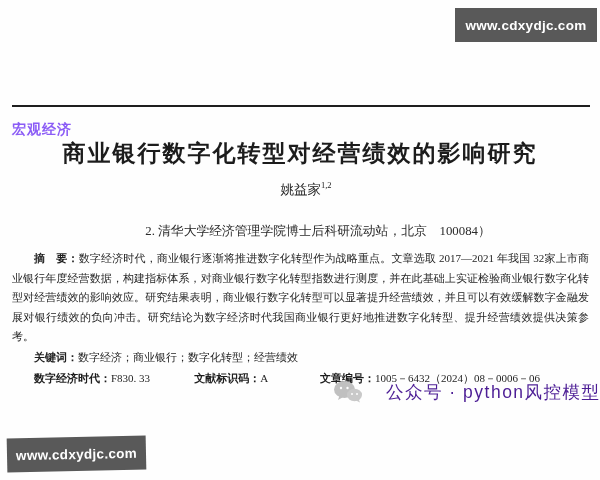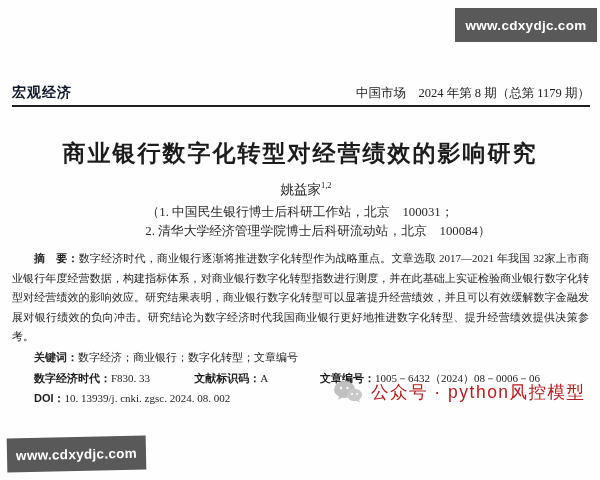--- a/index.html
+++ b/index.html
@@ -28,21 +28,21 @@
   .stamp-tr { left: 455px; top: 8px; width: 142px; height: 34px; }
   .stamp-bl { left: 7px; top: 437px; width: 139px; height: 34px; transform: rotate(-1.2deg); }
 
   
   .header-row {
     position: absolute; left: 12px; right: 10px; top: 84px;
     display: flex; justify-content: space-between; align-items: baseline;
   }
   .section-label {
     font-family: Liberation Mono, monospace;
-    font-weight: bold; font-size: 14px; color: #0f172a; letter-spacing: 1px;
+    font-weight: bold; font-size: 14px; color: #8b5cf6; letter-spacing: 1px; margin-top: 37px;
   }
   .issue-info { font-size: 12.5px; color: #222; }
   .header-rule {
     position: absolute; left: 12px; right: 10px; top: 105px;
     height: 2px; background: #1e1e1e;
   }
 
   
   .title {
     position: absolute; left: 0; right: 0; top: 138px;
@@ -70,59 +70,56 @@
     font-weight: bold; color: #1e1e1e;
   }
   .abstract-p { text-indent: 2em; }
   .kw-p, .meta-p, .doi-p { text-indent: 2em; margin-top: 1px; text-align: left; }
   .meta-p .seg-gap-1 { margin-right: 44px; text-align: center; }
   .meta-p .seg-gap-2 { margin-right: 52px; }
 
   
   .wm-wechat {
     position: absolute; left: 333px; top: 380px;
-    display: flex; align-items: flex-start; gap: 8px;
-    color: #b91c1c;
+    display: flex; align-items: flex-start; gap: 23px;
+    color: #4c1d95;
     font-family: "Liberation Sans", "DejaVu Sans", sans-serif;
     font-size: 17.5px; letter-spacing: 1.5px;
     pointer-events: none; z-index: 3; white-space: nowrap;
   }
   .wm-wechat svg { display: block; }
 </style>
 </head>
 <body>
 
 <div class="page">
 
   <div class="stamp stamp-tr">www.cdxydjc.com</div>
 
   <div class="header-row">
     <span class="section-label">宏观经济</span>
-    <span class="issue-info">中国市场　2024 年第 8 期（总第 1179 期）</span>
   </div>
   <div class="header-rule"></div>
 
   <h1 class="title">商业银行数字化转型对经营绩效的影响研究</h1>
 
   <div class="author-line">
     <span>姚益家</span><sup>1,2</sup>
   </div>
 
-  <div class="affil affil-1">（1. 中国民生银行博士后科研工作站，北京　100031；</div>
   <div class="affil affil-2">2. 清华大学经济管理学院博士后科研流动站，北京　100084）</div>
 
   <div class="body-block">
 
     <p class="abstract-p"><span class="lbl">摘　要：</span><span>数字经济时代，商业银行逐渐将推进数字化转型作为战略重点。文章选取 2017—2021 年我国 32家上市商业银行年度经营数据，构建指标体系，对商业银行数字化转型指数进行测度，并在此基础上实证检验商业银行数字化转型对经营绩效的影响效应。研究结果表明，商业银行数字化转型可以显著提升经营绩效，并且可以有效缓解数字金融发展对银行绩效的负向冲击。研究结论为数字经济时代我国商业银行更好地推进数字化转型、提升经营绩效提供决策参考。</span></p>
 
-    <p class="kw-p"><span class="lbl">关键词：</span><span>数字经济；商业银行；数字化转型；文章编号</span></p>
+    <p class="kw-p"><span class="lbl">关键词：</span><span>数字经济；商业银行；数字化转型；经营绩效</span></p>
 
     <p class="meta-p"><span class="lbl">数字经济时代：</span><span class="seg-gap-1">F830. 33</span><span class="lbl">文献标识码：</span><span class="seg-gap-2">A</span><span class="lbl">文章编号：</span><span>1005－6432（2024）08－0006－06</span></p>
 
-    <p class="doi-p"><span class="lbl">DOI：</span><span>10. 13939/j. cnki. zgsc. 2024. 08. 002</span></p>
   </div>
 
   <div class="wm-wechat">
     <span>
       <svg width="30" height="24" viewBox="0 0 30 24" fill="none" xmlns="http://www.w3.org/2000/svg">
         <ellipse cx="11.5" cy="9.5" rx="10.5" ry="8.5" fill="#c0c0c0"></ellipse>
         <path d="M5 20 L7 14 L12 16 Z" fill="#c0c0c0"></path>
         <ellipse cx="21.5" cy="15" rx="7.5" ry="6.2" fill="#c9c9c9"></ellipse>
         <path d="M27 22.5 L25.2 18.2 L21.5 19.8 Z" fill="#c9c9c9"></path>
         <circle cx="8" cy="8" r="1.2" fill="#fefefe"></circle>

